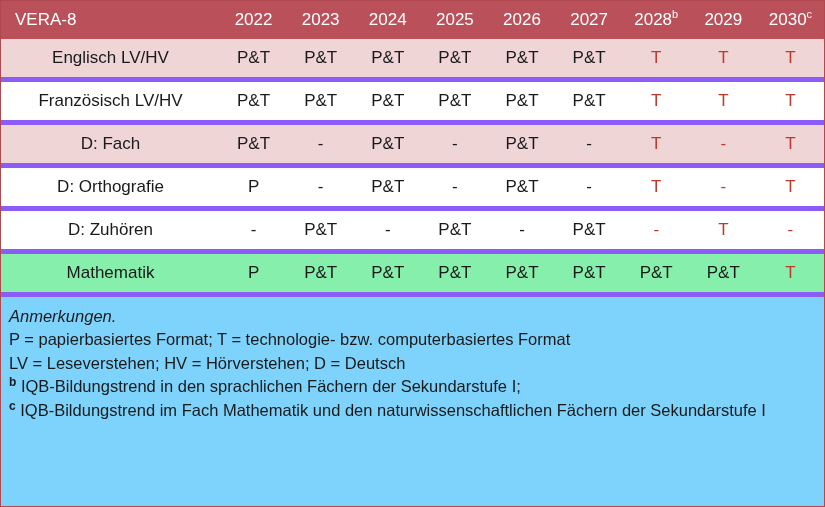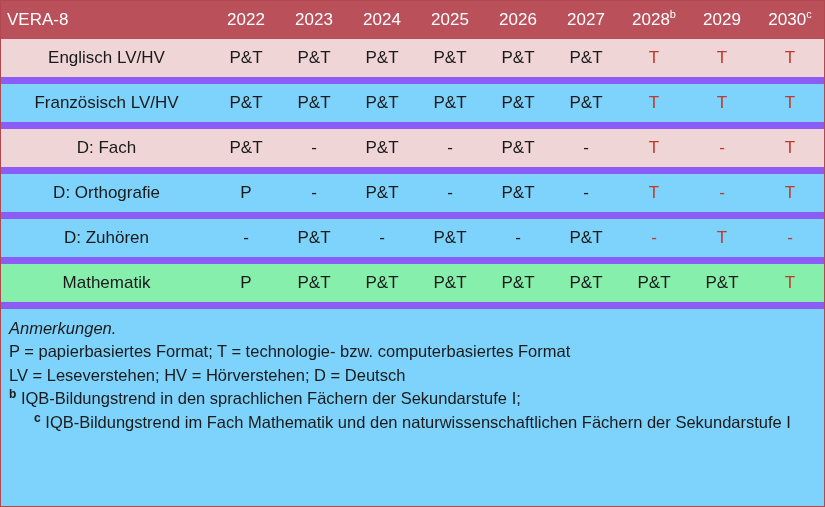--- a/index.html
+++ b/index.html
@@ -40,55 +40,55 @@
   thead th {
     background: #b9505a;
     color: #ffffff;
     font-weight: normal;
     font-size: 17px;
     border-right: 1px solid #ffffff;
   }
   thead th:last-child { border-right: none; }
   thead th.rowhead {
     text-align: left;
-    padding-left: 6px;
+    padding-left: 14px;
   }
   td.rowhead {
     text-align: left;
     padding-left: 10px;
   }
   tbody tr.odd td  { background: #f0d5d7; }
-  tbody tr.even td { background: #7dd3fc; }
+  tbody tr.even td { background: #ffffff; }
   tbody tr.last td { background: #86efac; }
   tbody td {
     border-right: 1px solid #ffffff;
   }
   tbody td:last-child { border-right: none; }
-  tbody tr { border-bottom: 7px solid #8b5cf6; }
+  tbody tr { border-bottom: 5px solid #8b5cf6; }
   .t-mark { color: #c0392b; }
   sup {
     font-size: 11px;
     vertical-align: super;
     line-height: 0;
   }
   .notes {
     background: #7dd3fc;
     padding: 8px 8px 6px 8px;
     font-size: 16.5px;
     color: #1a1a1a;
     line-height: 1.42;
     flex: 1 1 auto;
   }
   .notes .anm {
     font-style: italic;
   }
   .notes .line {
     white-space: nowrap;
   }
-  .notes .line.wrap { white-space: normal; text-align: center; }
+  .notes .line.wrap { white-space: normal; }
   .notes sup {
     font-weight: bold;
     font-size: 12px;
   }
 </style>
 </head>
 <body>
 
 <div class="table-wrap">
 

